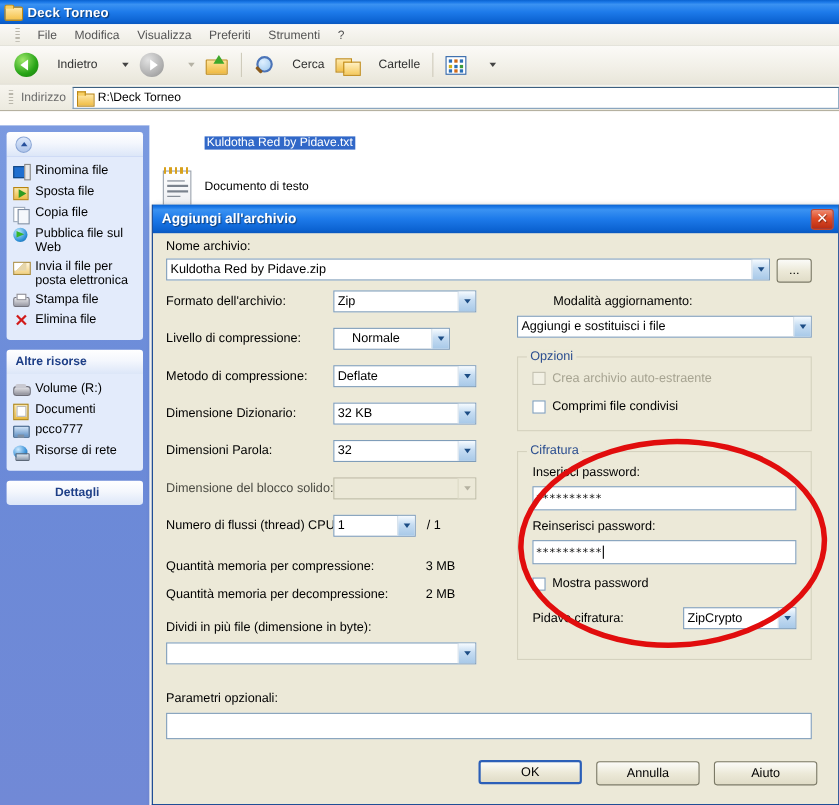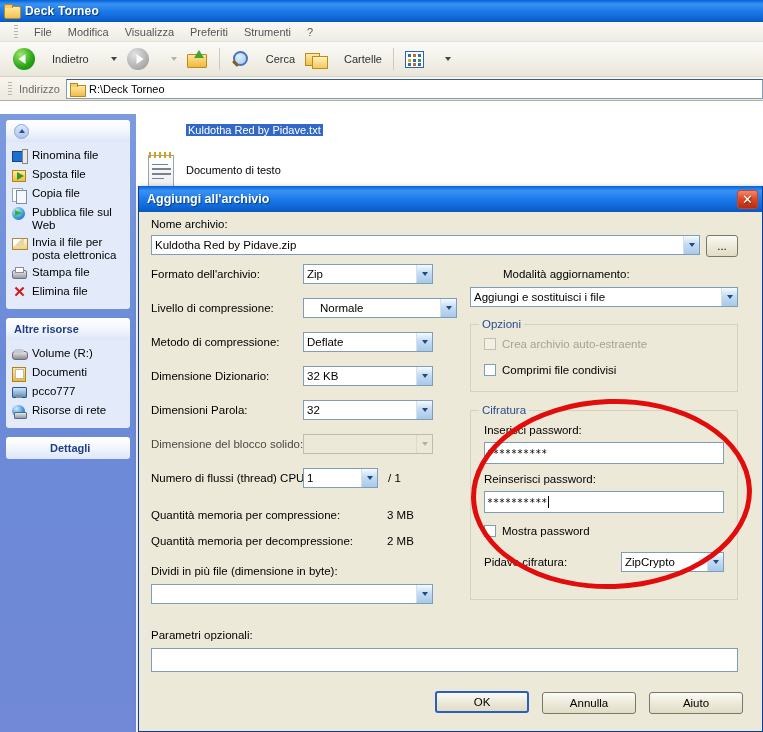--- a/index.html
+++ b/index.html
@@ -403,21 +403,21 @@
 
     <div class="fld lbl" style="left:12px; top:56px;">Formato dell'archivio:</div>
     <div class="fld combo" style="left:164px; top:52px; width:130px;">
       <span>Zip</span>
       <span class="arrow">
           <i></i>
         </span>
     </div>
 
     <div class="fld lbl" style="left:12px; top:90px;">Livello di compressione:</div>
-    <div class="fld combo" style="left:164px; top:86px; width:154px;padding-left:16px;">
+    <div class="fld combo" style="left:164px; top:86px; width:106px;padding-left:16px;">
       <span>Normale</span>
       <span class="arrow">
           <i></i>
         </span>
     </div>
 
     <div class="fld lbl" style="left:12px; top:124px;">Metodo di compressione:</div>
     <div class="fld combo" style="left:164px; top:120px; width:130px;">
       <span>Deflate</span>
       <span class="arrow">

